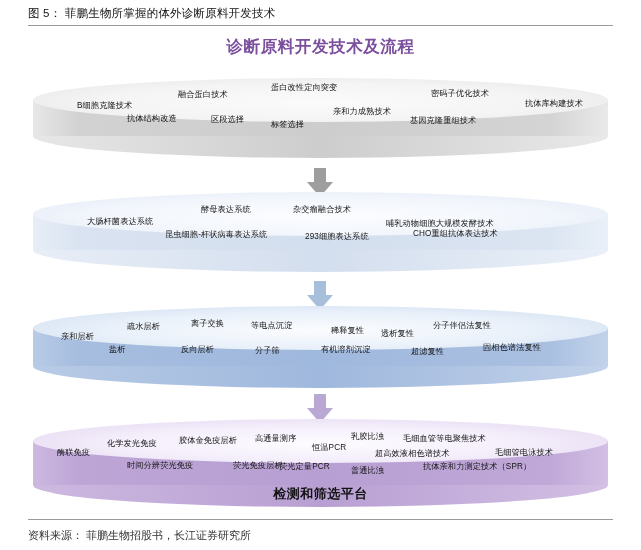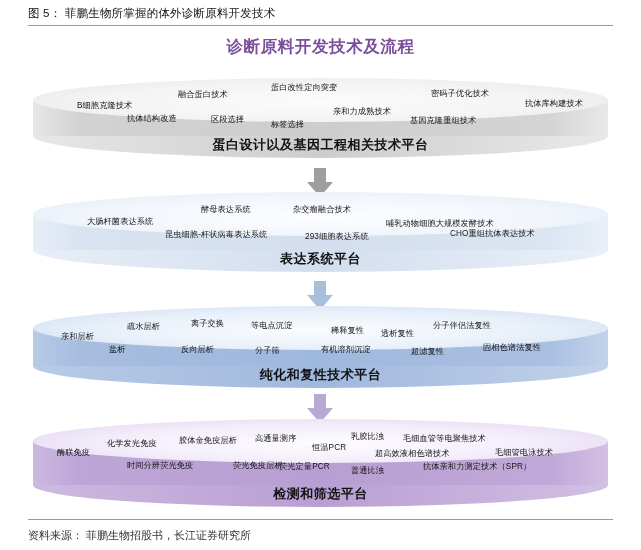--- a/index.html
+++ b/index.html
@@ -213,44 +213,42 @@
       <span class="tag" style="left:145px; top:13px;">融合蛋白技术</span>
       <span class="tag" style="left:238px; top:6px;">蛋白改性定向突变</span>
       <span class="tag" style="left:398px; top:12px;">密码子优化技术</span>
       <span class="tag" style="left:492px; top:22px;">抗体库构建技术</span>
       <span class="tag" style="left:94px; top:37px;">抗体结构改造</span>
       <span class="tag" style="left:178px; top:38px;">区段选择</span>
       <span class="tag" style="left:238px; top:43px;">标签选择</span>
       <span class="tag" style="left:300px; top:30px;">亲和力成熟技术</span>
       <span class="tag" style="left:377px; top:39px;">基因克隆重组技术</span>
     </div>
-    <div class="platform-label" style="top:58px;">蛋白设计以及基因工程相关技术平台</div>
   </div>
 
   <div class="arrow a1" style="left:307px; top:168px;">
     <div class="shaft"></div>
     <div class="head"></div>
   </div>
 
   <div class="tier t2" style="top:192px; height:80px;">
     <div class="cyl">
       <div class="cyl-bottom"></div>
       <div class="cyl-wall"></div>
       <div class="cyl-top"></div>
     </div>
     <div class="tags">
       <span class="tag" style="left:54px; top:26px;">大肠杆菌表达系统</span>
       <span class="tag" style="left:168px; top:14px;">酵母表达系统</span>
       <span class="tag" style="left:260px; top:14px;">杂交瘤融合技术</span>
       <span class="tag" style="left:353px; top:28px;">哺乳动物细胞大规模发酵技术</span>
       <span class="tag" style="left:132px; top:39px;">昆虫细胞-杆状病毒表达系统</span>
       <span class="tag" style="left:272px; top:41px;">293细胞表达系统</span>
-      <span class="tag" style="left:380px; top:38px;margin-left:37px;">CHO重组抗体表达技术</span>
-    </div>
-    <div class="platform-label" style="top:58px;">表达系统平台</div>
+      <span class="tag" style="left:380px; top:38px;">CHO重组抗体表达技术</span>
+    </div>
   </div>
 
   <div class="arrow a2" style="left:307px; top:281px;">
     <div class="shaft"></div>
     <div class="head"></div>
   </div>
 
   <div class="tier t3" style="top:306px; height:82px;">
     <div class="cyl">
       <div class="cyl-bottom"></div>
@@ -265,21 +263,20 @@
       <span class="tag" style="left:298px; top:21px;">稀释复性</span>
       <span class="tag" style="left:348px; top:24px;">透析复性</span>
       <span class="tag" style="left:400px; top:16px;">分子伴侣法复性</span>
       <span class="tag" style="left:76px; top:40px;">盐析</span>
       <span class="tag" style="left:148px; top:40px;">反向层析</span>
       <span class="tag" style="left:222px; top:41px;">分子筛</span>
       <span class="tag" style="left:288px; top:40px;">有机溶剂沉淀</span>
       <span class="tag" style="left:378px; top:42px;">超滤复性</span>
       <span class="tag" style="left:450px; top:38px;">固相色谱法复性</span>
     </div>
-    <div class="platform-label" style="top:60px;">纯化和复性技术平台</div>
   </div>
 
   <div class="arrow a3" style="left:307px; top:394px;">
     <div class="shaft"></div>
     <div class="head"></div>
   </div>
 
   <div class="tier t4" style="top:419px; height:88px;">
     <div class="cyl">
       <div class="cyl-bottom"></div>

